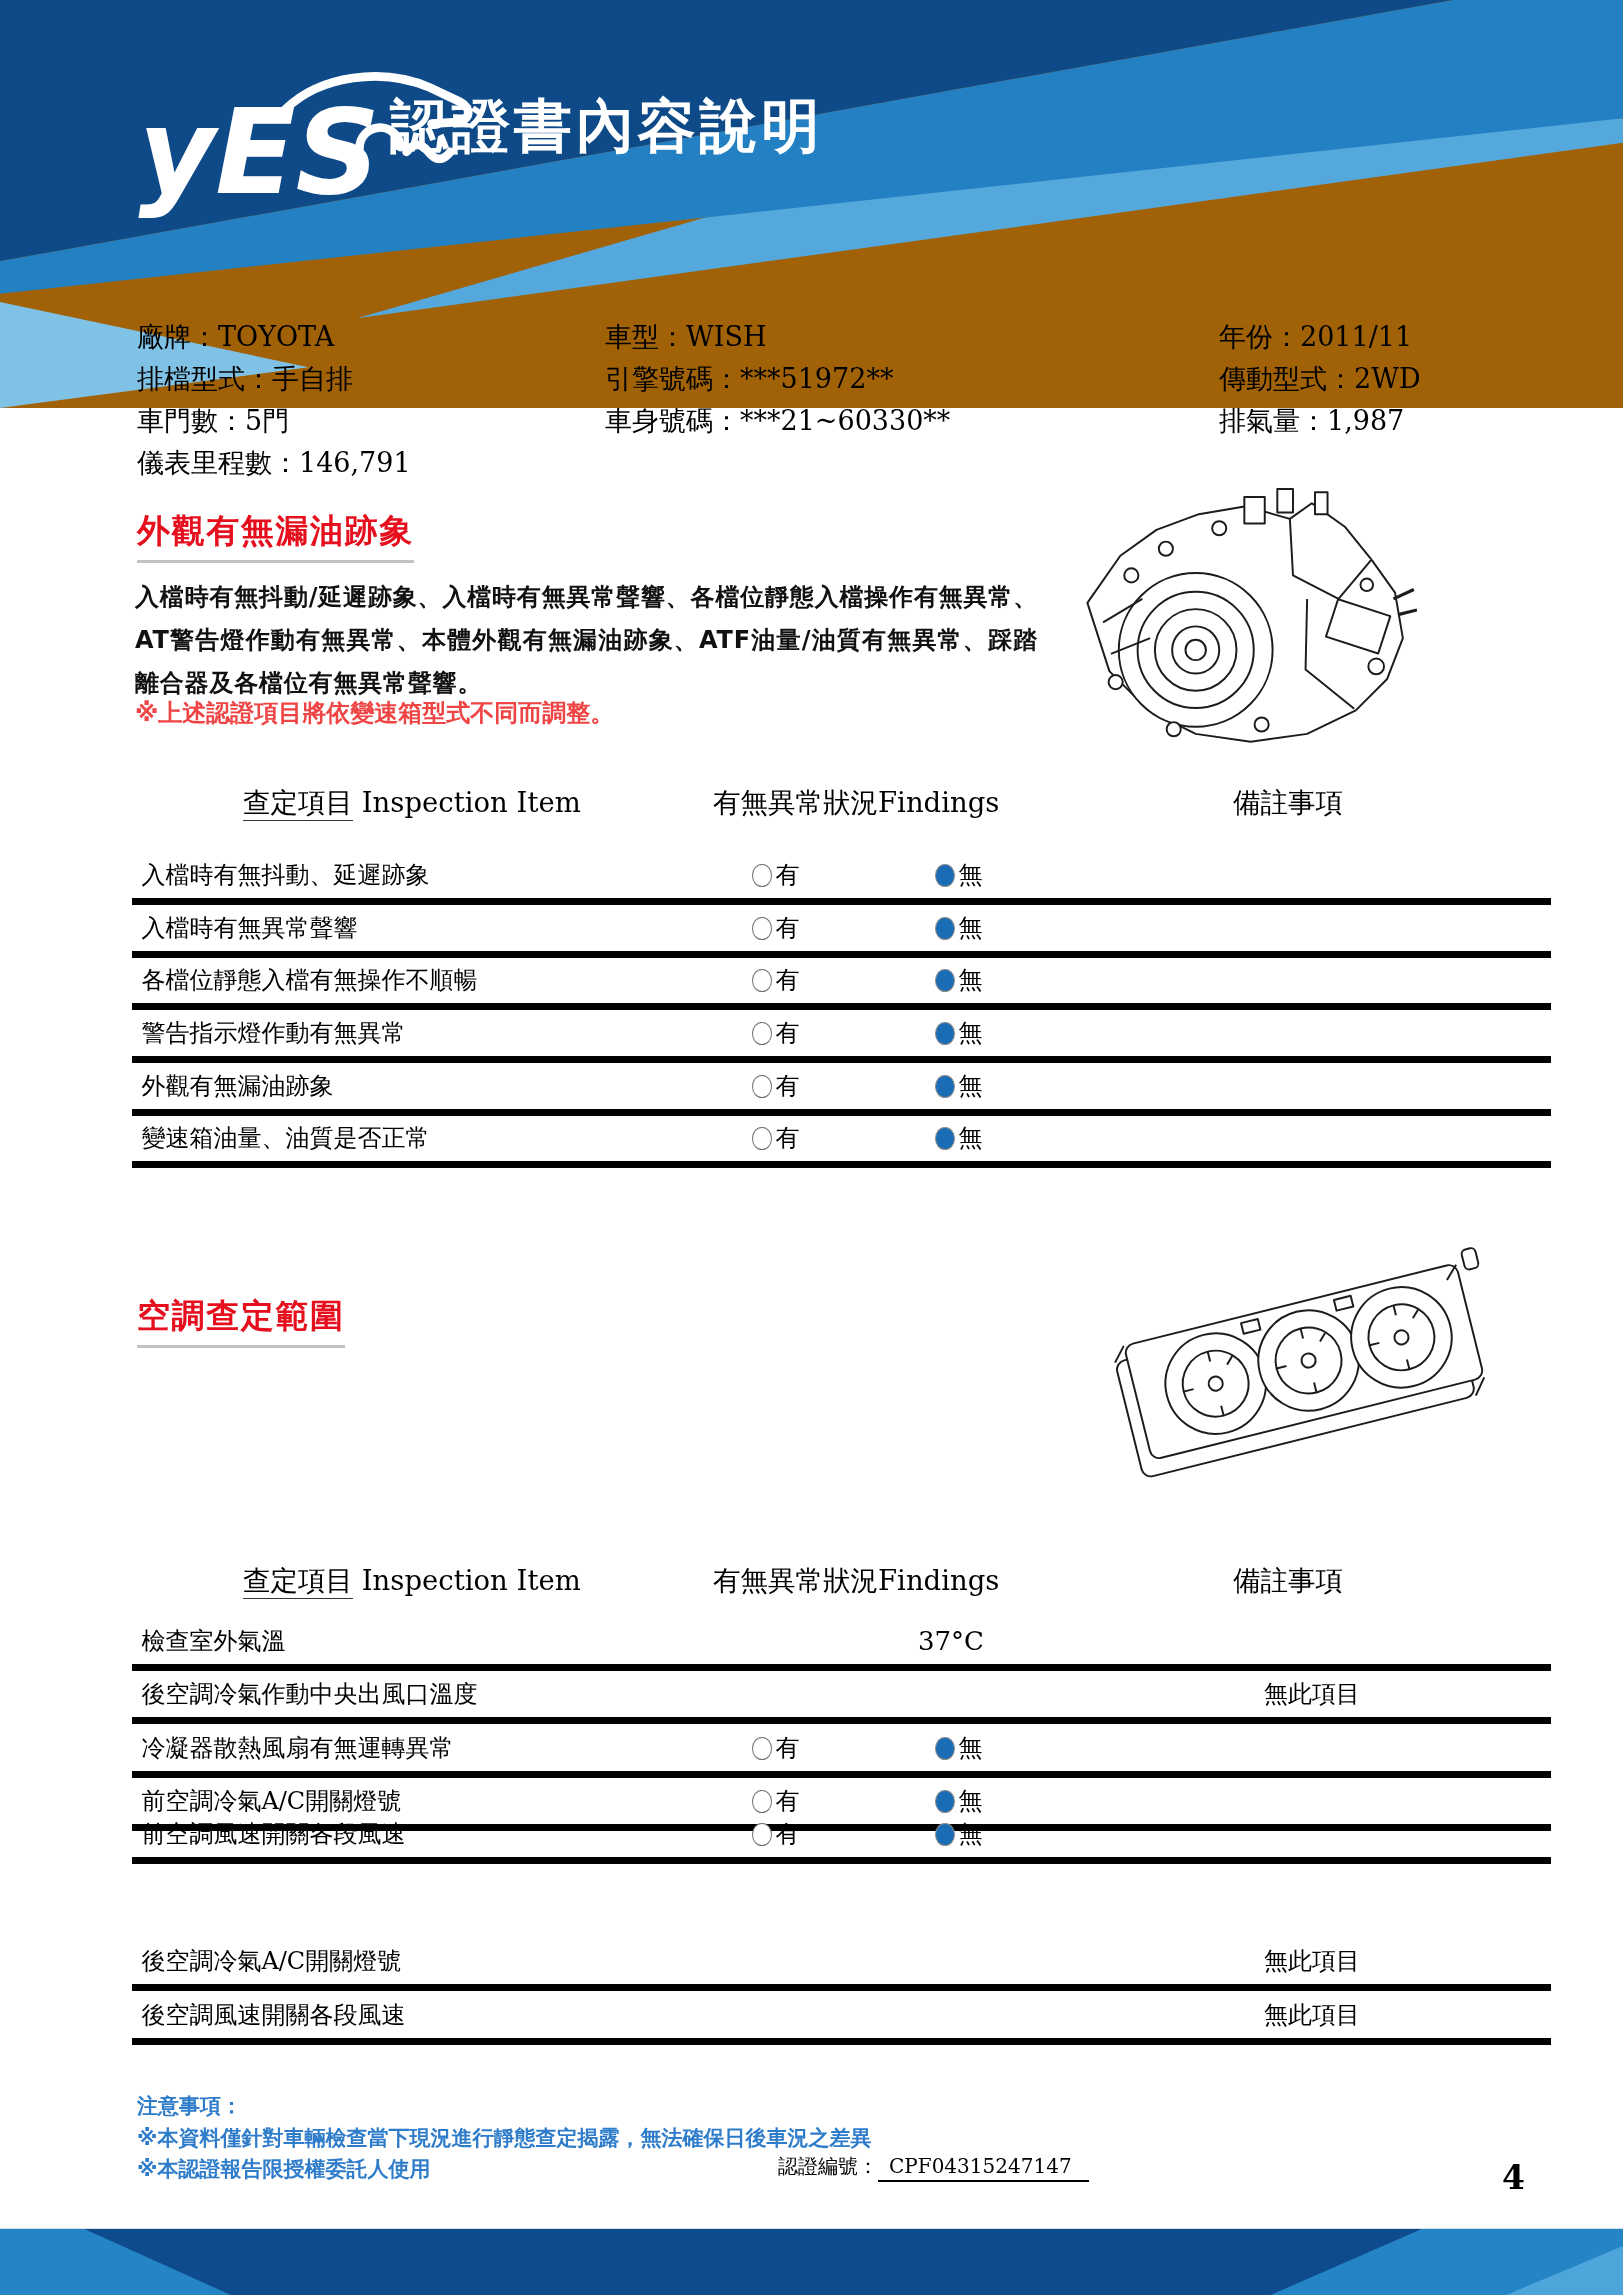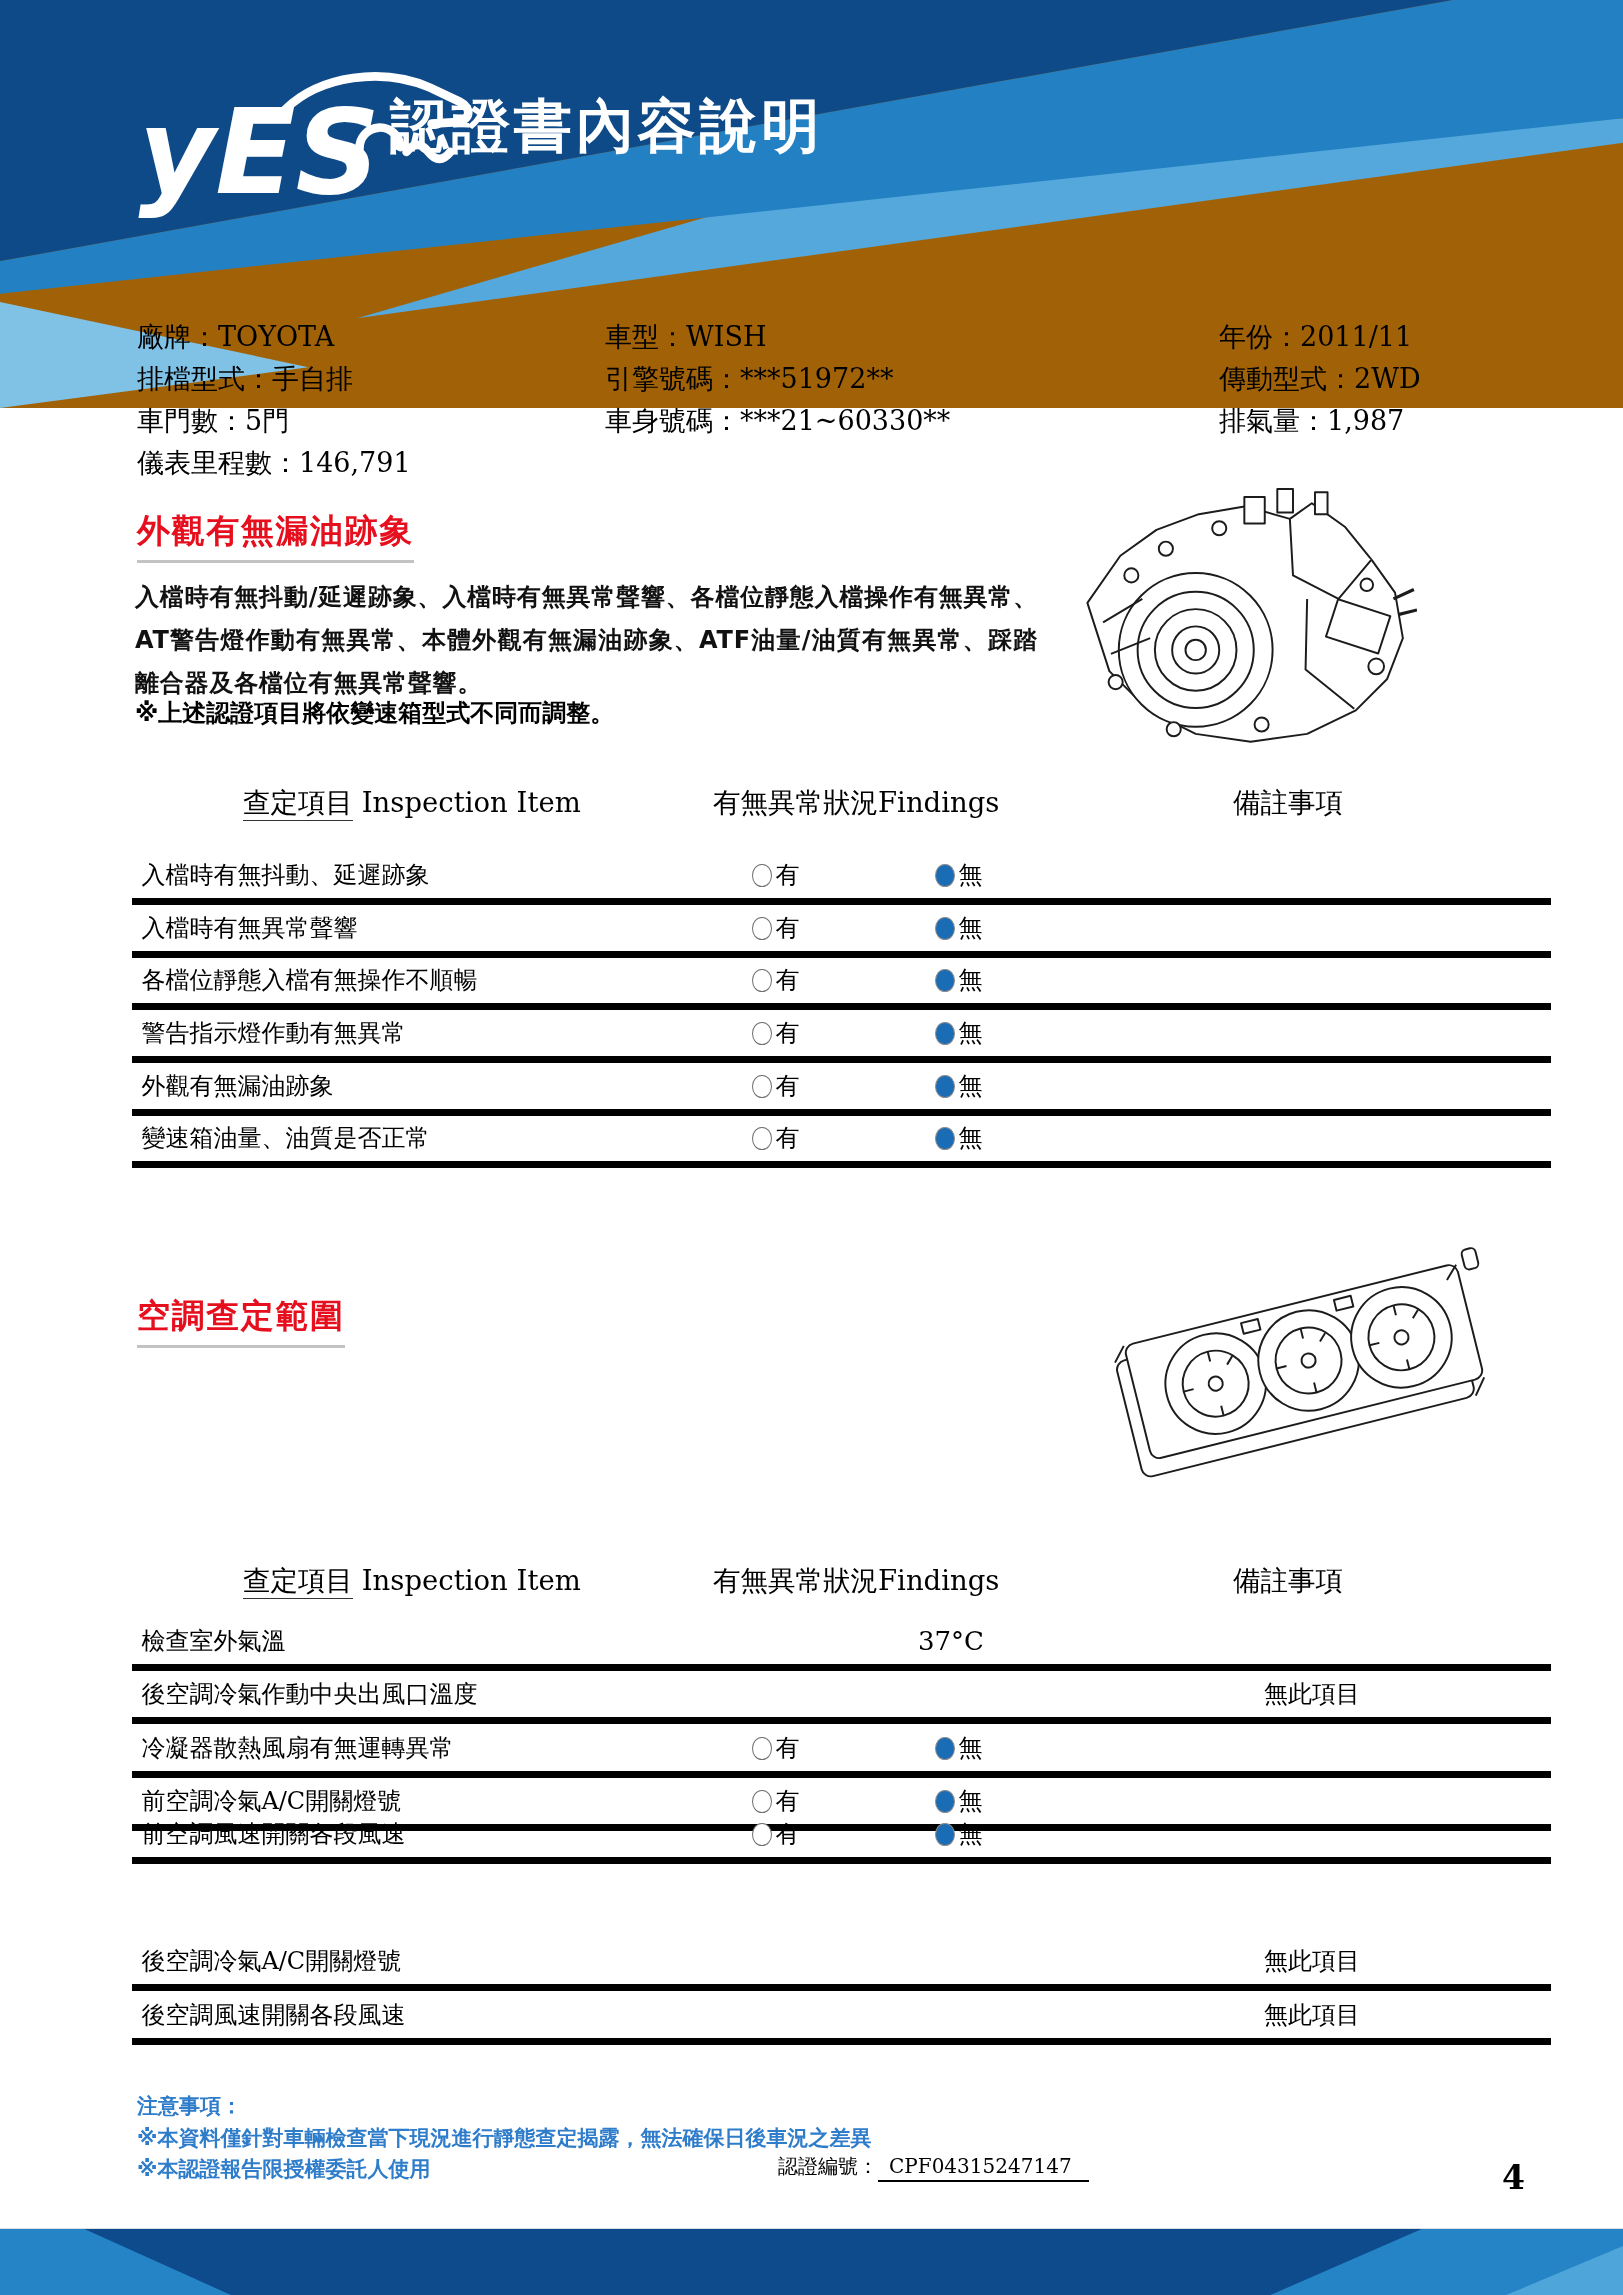--- a/index.html
+++ b/index.html
@@ -21,21 +21,21 @@
   .vinfo{position:absolute;top:316px;font-size:27px;line-height:42px;white-space:nowrap;}
   .vc1{left:137px;} .vc2{left:605px;} .vc3{left:1219px;}
 
   
   .sec-title{position:absolute;font-family:"DejaVu Sans","Liberation Sans",sans-serif;
         font-size:33px;font-weight:800;color:#e60f1e;letter-spacing:1.6px;
         border-bottom:3.1px solid #c3c3c3;padding-bottom:5.5px;white-space:nowrap;}
   .sec-desc{position:absolute;font-family:"DejaVu Sans","Liberation Sans",sans-serif;
         font-size:24px;font-weight:700;line-height:43px;color:#111;letter-spacing:0.8px;text-align:justify;}
   .sec-note{position:absolute;font-family:"DejaVu Sans","Liberation Sans",sans-serif;
-        font-size:24px;font-weight:700;color:#000000;white-space:nowrap;}
+        font-size:24px;font-weight:700;color:#ef4444;white-space:nowrap;}
 
   
   .thead-cell{position:absolute;font-size:27.5px;white-space:nowrap;}
   .u{border-bottom:1.6px solid #333;padding-bottom:1.6px;}
   .trow{position:absolute;left:132px;width:1419px;border-bottom:7px solid #000;}
   .r67{height:46px;line-height:46px;}
   .r68{height:46px;line-height:46px;}
   .trow .item{position:absolute;left:9.4px;font-size:24px;white-space:nowrap;}
   .radio{position:absolute;display:flex;align-items:center;height:100%;cursor:default;}
   .radio.yes{left:620px;} .radio.no{left:803px;}

